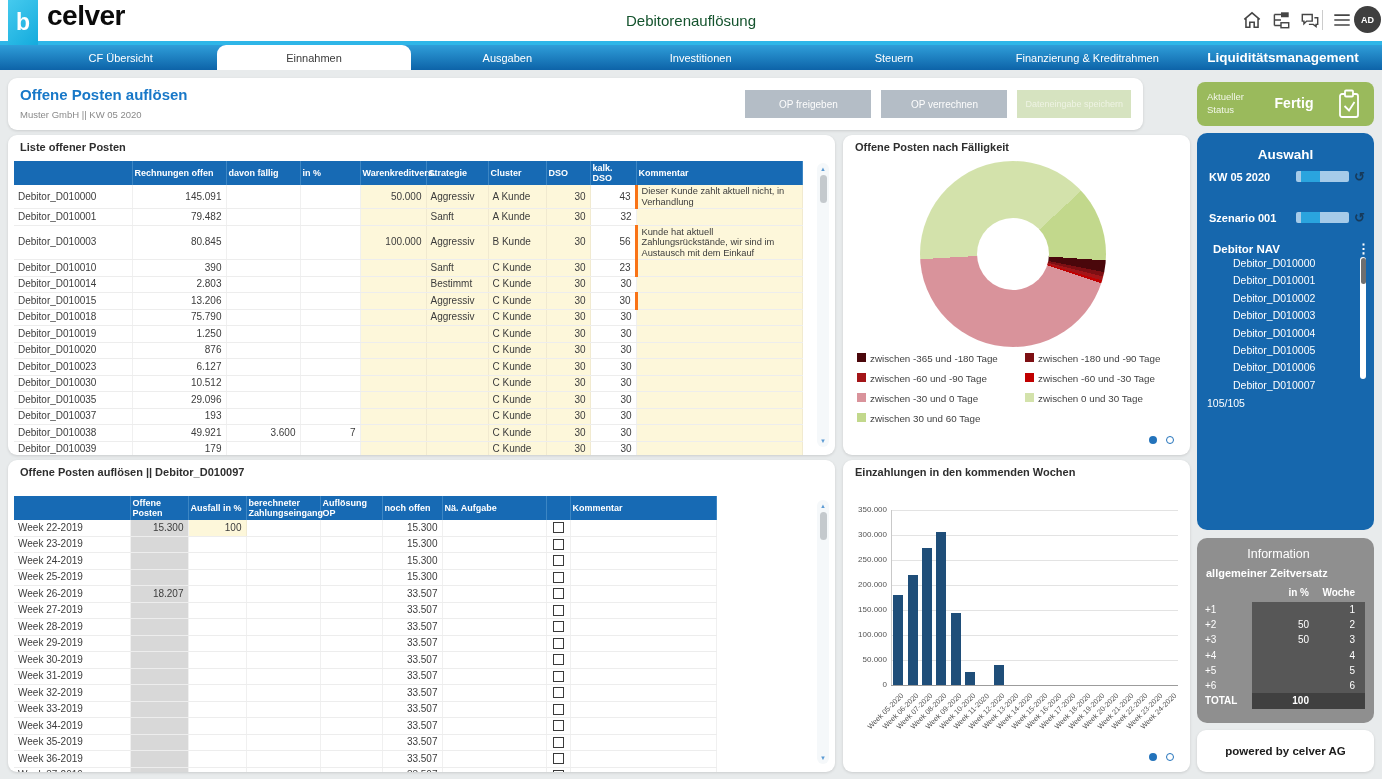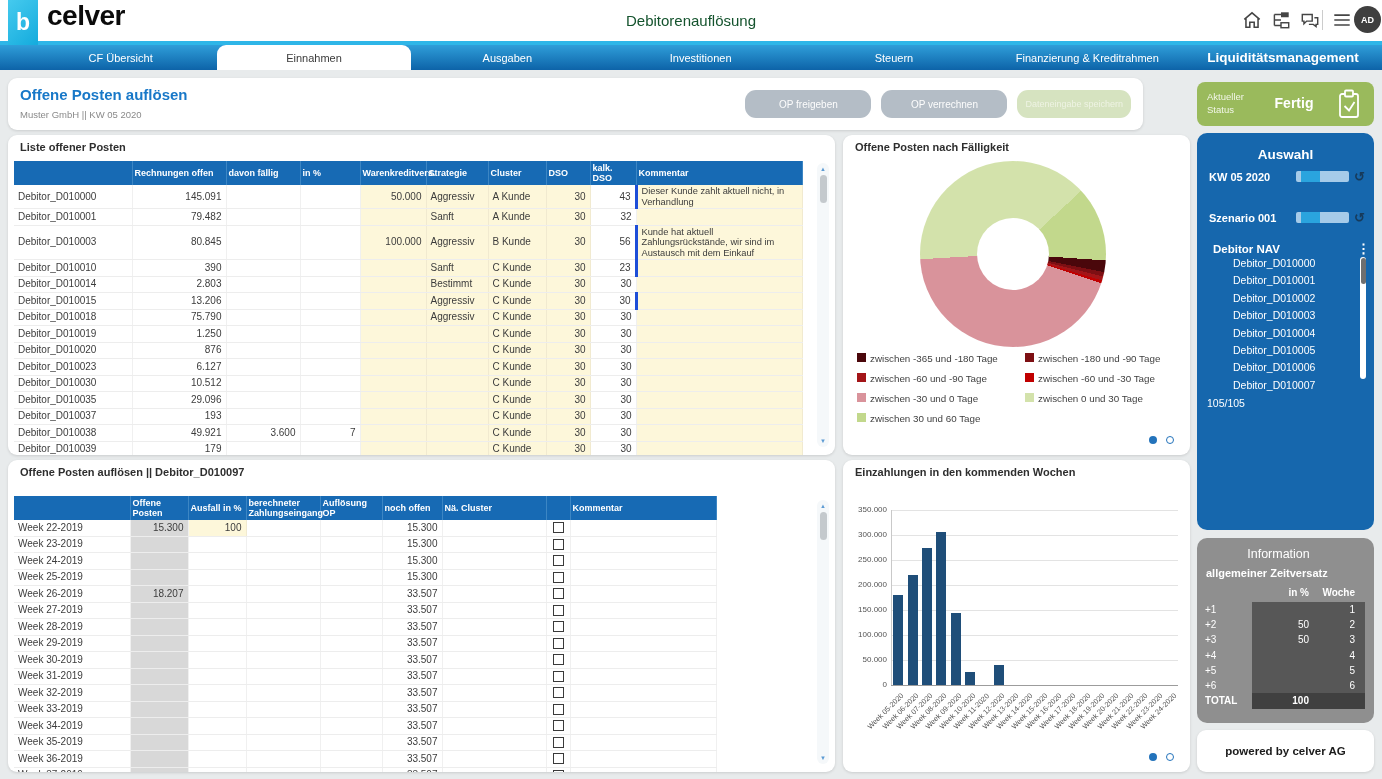--- a/index.html
+++ b/index.html
@@ -34,41 +34,41 @@
   .card{position:absolute;background:#fff;border-radius:9px;box-shadow:0 1px 3px rgba(0,0,0,.13)}
   #card-top{left:8px;top:78px;width:1135px;height:52px}
   #card-list{left:8px;top:135px;width:827px;height:320px;overflow:hidden}
   #card-donut{left:843px;top:135px;width:347px;height:320px}
   #card-resolve{left:8px;top:460px;width:827px;height:312px;overflow:hidden}
   #card-bar{left:843px;top:460px;width:347px;height:312px}
 
   .page-title{position:absolute;left:12px;top:8px;font-size:15px;font-weight:bold;color:#1878c8}
   .page-subtitle{position:absolute;left:12px;top:31px;font-size:9.5px;color:#8a8a8a}
   .action-buttons{position:absolute;right:12px;top:12px;display:flex;gap:10px}
-  .abtn{min-width:110px;height:28px;padding:0 8px;background:#b4bdc6;border-radius:11px;color:#fdfdfd;
+  .abtn{min-width:110px;height:28px;padding:0 8px;background:#b4bdc6;border-radius:0;color:#fdfdfd;
         font-size:10px;display:flex;align-items:center;justify-content:center;cursor:pointer}
   .abtn-save{background:#d6e3c0;color:#eef3e3;min-width:88px;font-size:9px}
 
   .section-title{position:absolute;left:12px;top:6px;font-size:11px;font-weight:bold;color:#2e2e2e}
 
   
   table{border-collapse:collapse;table-layout:fixed;font-size:10px;color:#3c3c3c}
   #op-table{position:absolute;left:6px;top:26px;width:788px}
   #resolve-table{position:absolute;left:6px;top:36px;width:702px}
   th{background:#176ab4;color:#fff;font-size:9px;font-weight:bold;text-align:left;
      padding:2px 2px;border-right:1px solid #3c86c4;line-height:10px}
   td{padding:1px 4px;border-bottom:1px solid #ededed;border-right:1px solid #f0f0f0;
      height:13.5px;line-height:12px;overflow:hidden;white-space:nowrap}
   .c-name{text-align:left}
   .c-num{text-align:right}
   .c-txt{text-align:left}
   .c-yellow{background:#fdf7da;border-right-color:#f1ead0}
   .c-gray{background:#d8d8d8}
   .c-comment{font-size:9.3px;white-space:normal;line-height:10.5px}
-  .c-marker{border-left:3px solid #1d4ed8}
+  .c-marker{border-left:3px solid #f97316}
   .cb{width:9px;height:9px;border:1px solid #3a3a3a;margin:0 auto;background:#fff;cursor:pointer}
 
   
   .vscroll{position:absolute;width:12px;background:#f5f8fa;border-radius:6px}
   .vscroll .arr{position:absolute;left:0;width:12px;text-align:center;font-size:6px;color:#5d9bd3;line-height:8px}
   .vscroll .thumb{position:absolute;left:2.5px;width:7px;background:#c4c9cd;border-radius:4px}
 
   
   .donut{position:absolute;left:77px;top:26px;width:186px;height:186px;border-radius:50%}
   .donut-hole{position:absolute;left:134px;top:83px;width:72px;height:72px;border-radius:50%;background:#fff}
@@ -462,21 +462,21 @@
       <col style="width:146px">
     </colgroup>
     <thead>
         <tr>
           <th></th>
           <th>Offene Posten</th>
           <th>Ausfall in %</th>
           <th>berechneter Zahlungseingang</th>
           <th>Auflösung OP</th>
           <th>noch offen</th>
-          <th>Nä. Cluster</th>
+          <th>Nä. Aufgabe</th>
           <th></th>
           <th>Kommentar</th>
         </tr>
       </thead>
     <tbody>
         <tr>
           <td class="c-name">Week 22-2019</td>
           <td class="c-num c-gray">15.300</td>
           <td class="c-num c-yellow">100</td>
           <td class="c-num"></td>

